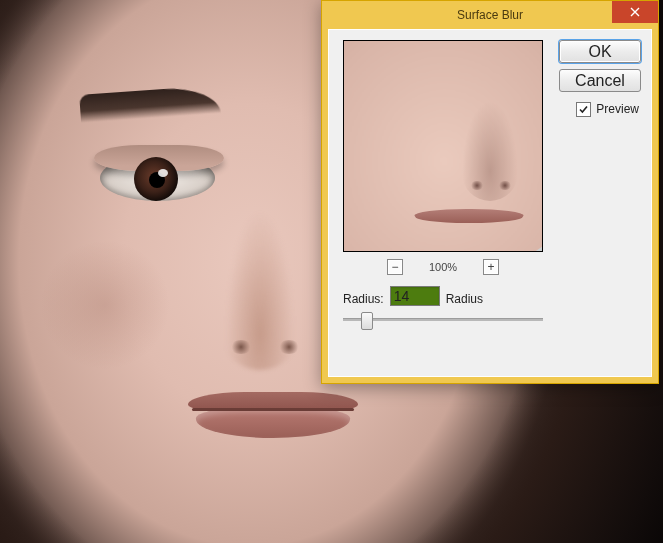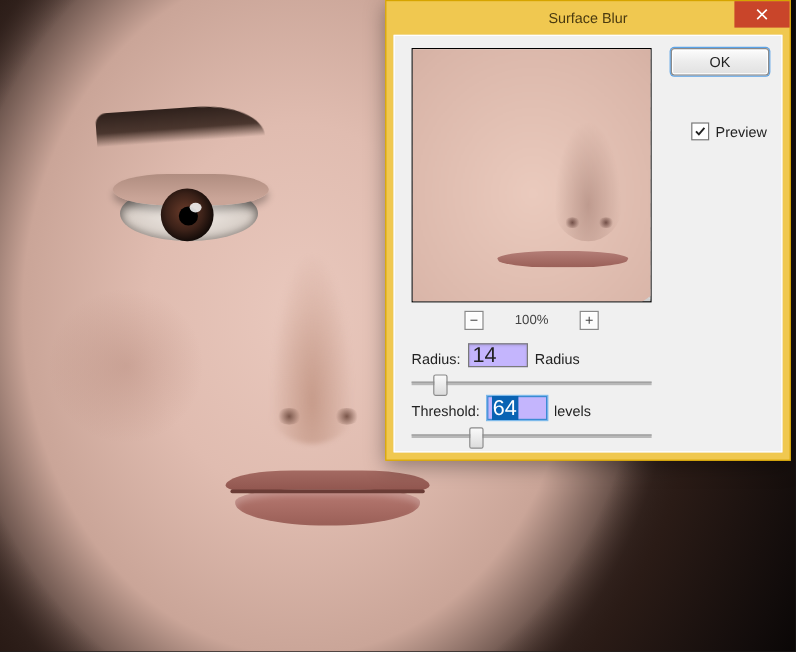--- a/index.html
+++ b/index.html
@@ -34,30 +34,30 @@
  linear-gradient(45deg,#cfcfcf 25%,transparent 25%,transparent 75%,#cfcfcf 75%),
  linear-gradient(45deg,#cfcfcf 25%,#fff 25%,#fff 75%,#cfcfcf 75%);
  background-size:20px 20px;background-position:0 0,10px 10px}
 .pv-skin{position:absolute;left:-40px;top:-10px;width:280px;height:260px;background:radial-gradient(ellipse 260px 280px at 140px 130px,#eacabd 0%,#d9b5a8 50%,#c9a496 80%);clip-path:polygon(26% 0,100% 0,100% 72%,70% 94%,36% 88%,14% 92%,0 78%,0 14%,10% 4%);filter:blur(1.5px)}
 .pv-nose-sh{position:absolute;left:118px;top:60px;width:56px;height:100px;background:radial-gradient(ellipse at 50% 70%,rgba(120,80,70,.35) 0%,rgba(120,80,70,0) 70%);border-radius:30px}
 .pv-nostril{position:absolute;width:14px;height:9px;border-radius:50%;background:radial-gradient(circle,rgba(90,55,48,.8) 0%,rgba(90,55,48,0) 70%)}
 .pv-lip{position:absolute;left:70px;top:168px;width:110px;height:14px;border-radius:60px/8px;background:linear-gradient(180deg,#b47e77 0%,#9a5f57 100%);clip-path:polygon(0 40%,10% 0,90% 0,100% 40%,96% 100%,4% 100%)}
 .zoomrow{position:absolute;left:14px;top:228px;width:200px;height:18px;display:flex;align-items:center;justify-content:center;gap:26px;color:#444;font-size:11px}
 .zbtn{width:14px;height:14px;border:1px solid #888;background:#fcfcfc;display:flex;align-items:center;justify-content:center;font-size:12px;line-height:1;cursor:pointer;box-shadow:inset 0 0 0 1px #fff}
 .rightcol{position:absolute;right:10px;top:10px;width:82px;display:flex;flex-direction:column;gap:6px}
-.wbtn{height:21px;border:1px solid #8a8a8a;border-radius:3px;background:linear-gradient(180deg,#fdfdfd 0%,#ececec 50%,#e1e1e1 100%);font-size:12px;color:#222;display:flex;align-items:center;justify-content:center;cursor:pointer}
+.wbtn{height:21px;border:1px solid #8a8a8a;border-radius:3px;background:linear-gradient(180deg,#fdfdfd 0%,#ececec 50%,#e1e1e1 100%);font-size:16px;color:#222;display:flex;align-items:center;justify-content:center;cursor:pointer}
 .wbtn.primary{box-shadow:0 0 0 1px #5aa3e8,inset 0 0 0 1px #fff}
-.previewchk{position:absolute;right:12px;top:72px;display:flex;align-items:center;gap:5px;color:#222}
+.previewchk{position:absolute;right:12px;top:72px;display:flex;gap:5px;color:#222}
 .chkbox{width:13px;height:13px;border:1px solid #777;background:#fff;display:flex;align-items:center;justify-content:center}
 .chkbox svg{display:block}
 .param{position:absolute;left:14px;width:200px}
 .param.radius{top:256px}
 .param.threshold{top:300px}
 .paramrow{display:flex;align-items:flex-end;gap:6px;font-size:12px;color:#222}
-.numbox{width:42px;height:18px;border:1px solid #7a7a7a;background:#c4b5fd;box-shadow:inset 0 1px 2px rgba(0,0,0,.15);font-size:18px;padding:0 3px;line-height:18px}
+.numbox{width:42px;height:18px;border:1px solid #7a7a7a;background:#4d7c0f;box-shadow:inset 0 1px 2px rgba(0,0,0,.15);font-size:14px;padding:0 3px;line-height:18px}
 .numbox.focused{border:1px solid #3b8bd3;box-shadow:0 0 0 1px #7cb9ea}
 .numbox .sel{background:#0a63b3;color:#fff;padding:0 1px}
 .slider{position:relative;margin-top:6px;height:14px}
 .track{position:absolute;left:0;right:0;top:6px;height:2px;background:#b8b8b8;border-top:1px solid #9c9c9c}
 .thumb{position:absolute;top:0;width:10px;height:16px;background:linear-gradient(180deg,#fafafa 0%,#dcdcdc 100%);border:1px solid #8a8a8a;border-radius:2px;transform:translateX(-6px)}
 </style>
 </head>
 <body>
 
 <div class="canvas">
@@ -107,20 +107,21 @@
           <span>−</span>
         </div>
       <span>100%</span>
       <div class="zbtn">
           <span>+</span>
         </div>
     </div>
 
     <div class="rightcol">
       <div class="wbtn primary">OK</div>
+      <div class="wbtn">Cancel</div>
     </div>
 
     <label class="previewchk">
       <span class="chkbox">
         <svg width="11" height="11" viewBox="0 0 11 11">
             <path d="M2 5.5 L4.4 8 L9 2.5" stroke="#222" stroke-width="1.6" fill="none"></path>
           </svg>
       </span>
       <span>Preview</span>
     </label>
@@ -130,26 +131,15 @@
         <span>Radius:</span>
         <div class="numbox"><span>14</span></div>
         <span>Radius</span>
       </div>
       <div class="slider">
         <div class="track"></div>
         <div class="thumb" id="radius-thumb" style="left: 12%;"></div>
       </div>
     </div>
 
-    <div class="param threshold">
-      <div class="paramrow">
-        <span>Threshold:</span>
-        <div class="numbox focused"><span class="sel">64</span></div>
-        <span>levels</span>
-      </div>
-      <div class="slider">
-        <div class="track"></div>
-        <div class="thumb" id="threshold-thumb" style="left: 27%;"></div>
-      </div>
-    </div>
 
   </div>
 </div>
 
 </body></html>

